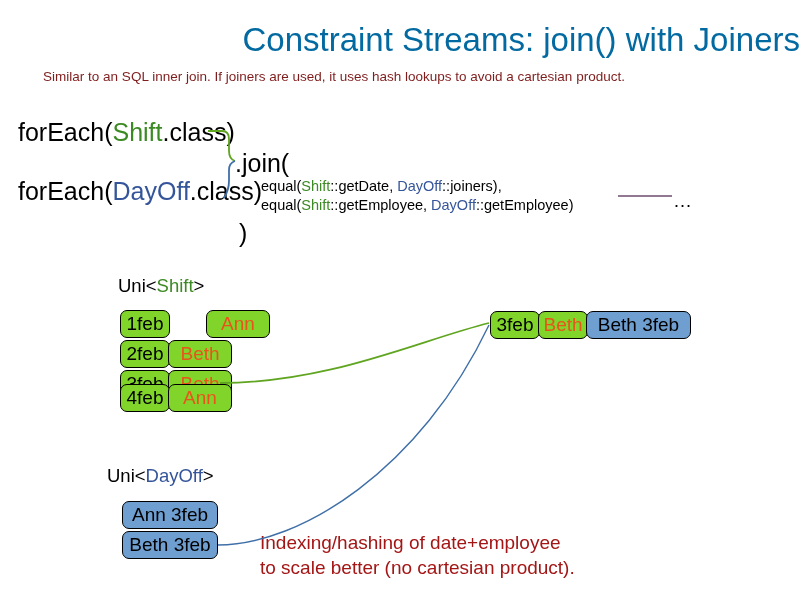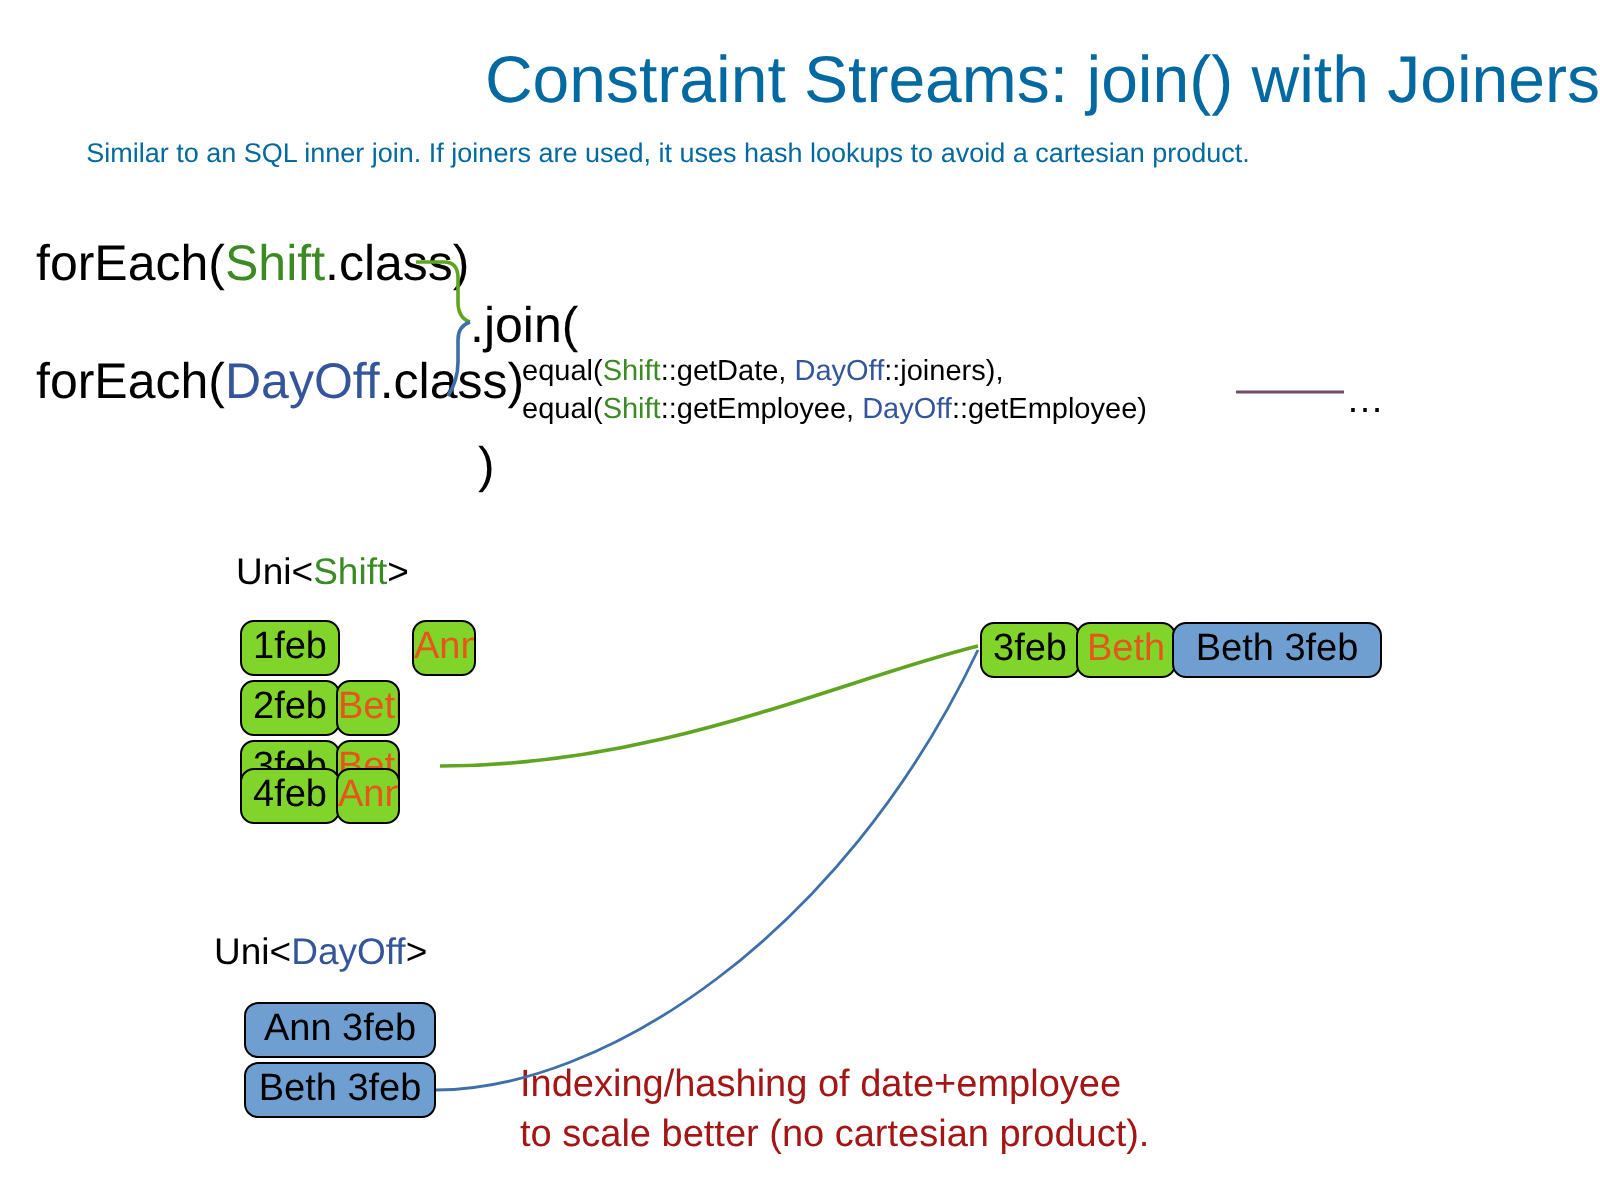--- a/index.html
+++ b/index.html
@@ -29,21 +29,21 @@
     line-height: 40px;
     color: #0369a1;
     white-space: nowrap;
   }
   #subtitle {
     left: 0; top: 68px;
     width: 668px;
     text-align: center;
     font-size: 13.5px;
     line-height: 18px;
-    color: #0369a1;
+    color: #7f1d1d;
   }
 
   
   .code-line {
     font-size: 25px;
     line-height: 22px;
     white-space: nowrap;
     color: #000000;
   }
   #forEachShift  { left: 18px;  top: 121px; }
@@ -97,21 +97,21 @@
     overflow: hidden;
   }
   .cell.green { background: #80D42A; }
   .cell.blue  { background: #6F9FD0; }
   .cell .date { color: #000000; }
   .cell .name { color: #E8551B; }
   .cell .pair { color: #000000; }
 
   .shift-row { left: 120px; }
   .shift-row .c-date { width: 50px; }
-  .shift-row .c-name { width: 32px; margin-left: -2px; }
+  .shift-row .c-name { width: 64px; margin-left: -2px; }
   #shiftRow0 { top: 310px; gap: 38px; }
   #shiftRow1 { top: 340px; }
   #shiftRow2 { top: 370px; }
   #shiftRow3 { top: 384px; }
 
   .dayoff-row { left: 122px; }
   .dayoff-row .c-pair { width: 96px; }
   #dayoffRow0 { top: 501px; }
   #dayoffRow1 { top: 531px; }
 

